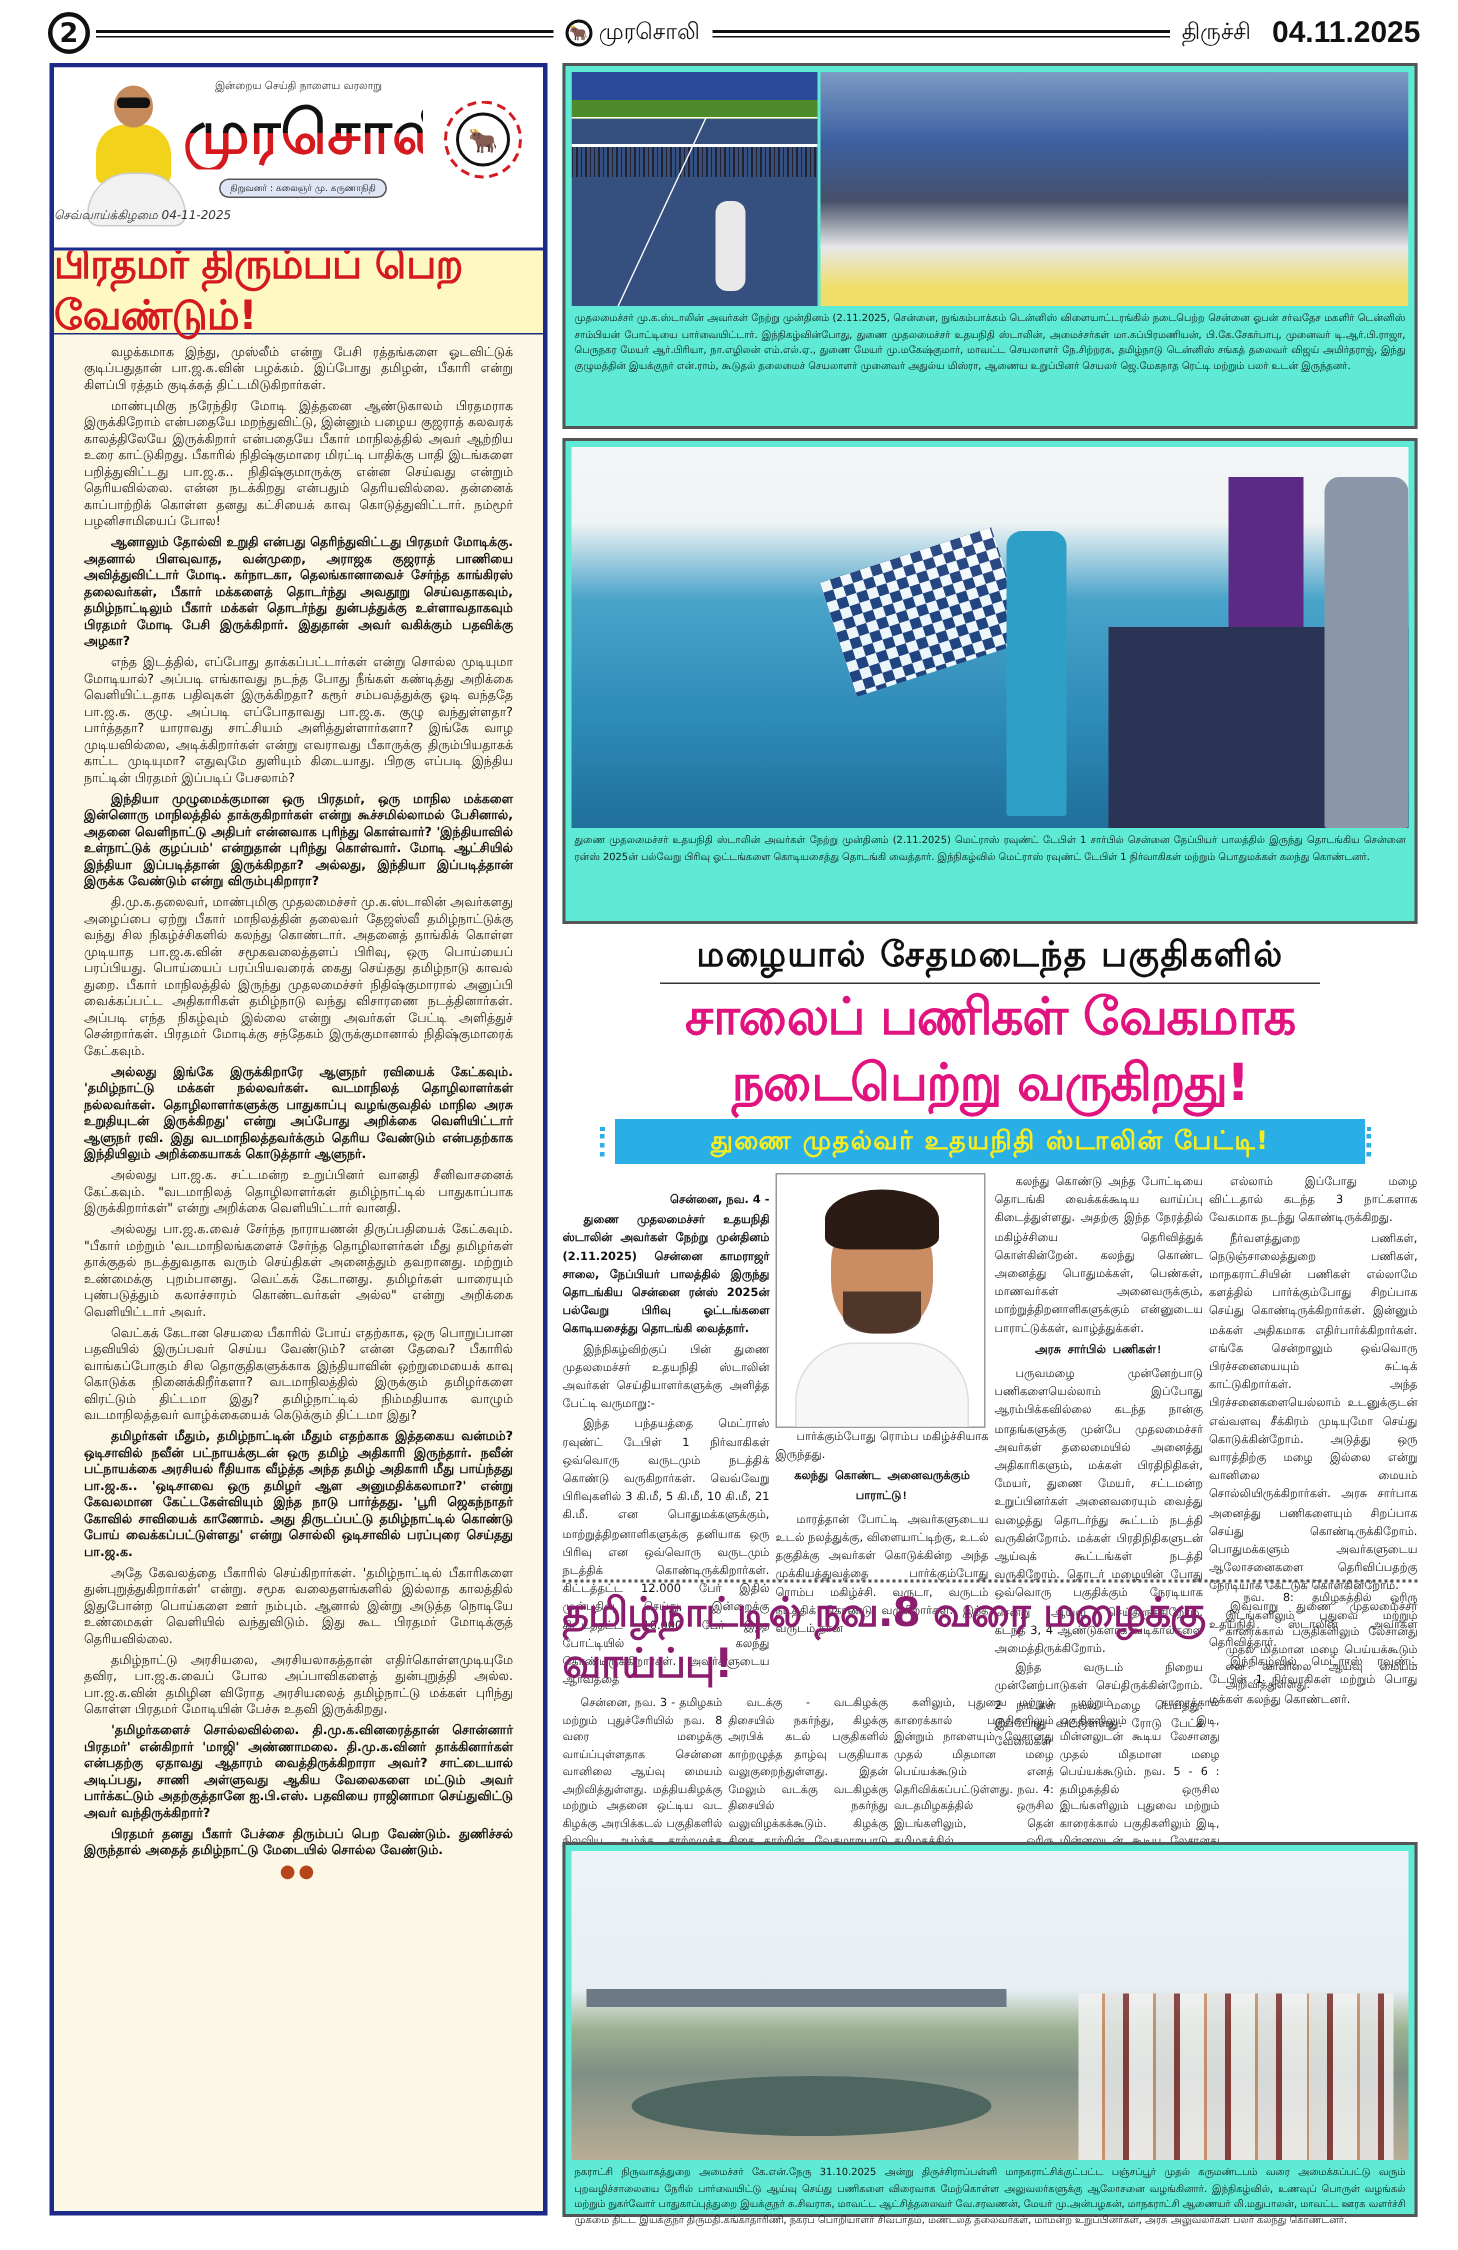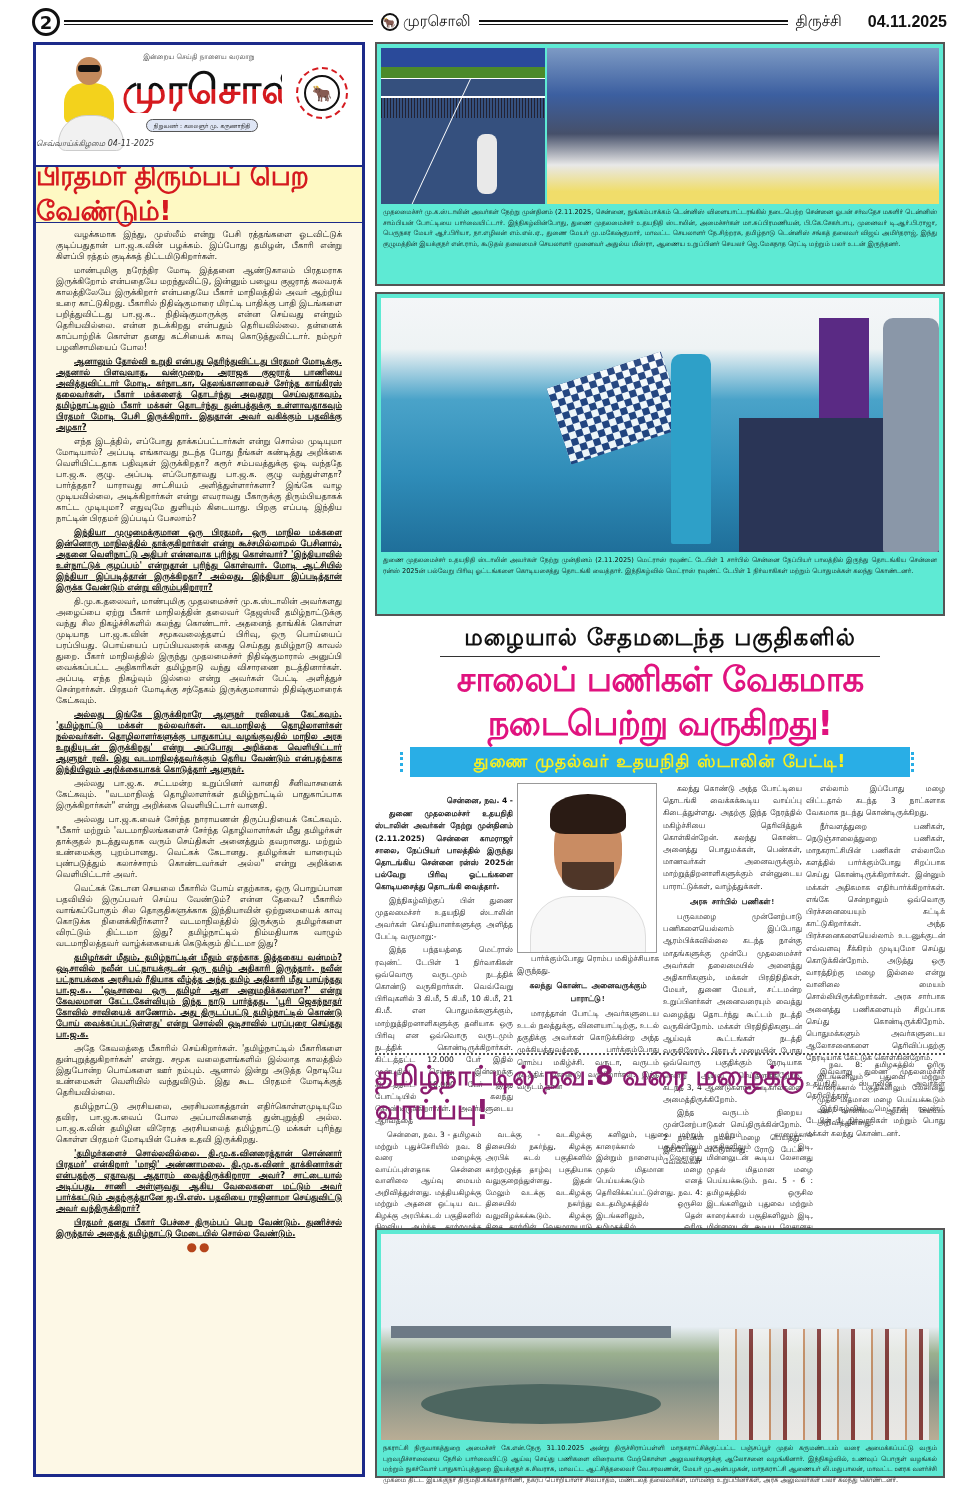--- a/index.html
+++ b/index.html
@@ -5,41 +5,41 @@
   * { box-sizing: border-box; margin: 0; padding: 0; }
   body { width: 972px; height: 1500px; background: #ffffff; font-family: "DejaVu Sans", sans-serif; color: #111; position: relative; overflow: hidden; }
 
   
   .page-header { position: absolute; top: 10px; left: 32px; width: 915px; height: 24px; display: flex; align-items: center; }
   .page-num { width: 28px; height: 28px; border: 3px solid #111; border-radius: 50%; font-weight: bold; font-size: 18px; display: flex; align-items: center; justify-content: center; background: #fff; z-index: 2; }
   .header-rule { flex: 1; height: 5px; border-top: 2px solid #111; border-bottom: 1px solid #111; margin: 0 4px; }
   .header-logo { display: flex; align-items: center; gap: 4px; font-size: 15px; padding: 0 4px; }
   .logo-circle { width: 18px; height: 18px; border: 2px solid #111; border-radius: 50%; font-size: 10px; display: flex; align-items: center; justify-content: center; }
   .header-city { font-size: 15px; padding: 0 14px 0 4px; }
-  .header-date { font-size: 16px; font-weight: bold; font-family: "Liberation Sans", sans-serif; margin-left: 12px; }
+  .header-date { font-size: 20px; font-weight: bold; font-family: "Liberation Sans", sans-serif; }
 
   
   .editorial { position: absolute; top: 42px; left: 33px; width: 332px; height: 1435px; border: 3px solid #1c2a8a; background: #fdf8e6; }
   .masthead { background: #fff; height: 122px; position: relative; border-bottom: 2px solid #1c2a8a; }
   .leader-figure { position: absolute; left: 18px; top: 8px; width: 70px; height: 100px; }
   .leader-figure .head { position: absolute; left: 22px; top: 4px; width: 26px; height: 28px; background: #c48a5c; border-radius: 50%; }
   .leader-figure .glasses { position: absolute; left: 24px; top: 12px; width: 22px; height: 7px; background: #111; border-radius: 3px; }
   .leader-figure .shawl { position: absolute; left: 10px; top: 30px; width: 50px; height: 40px; background: #f3d21c; border-radius: 20px 20px 6px 6px; }
   .leader-figure .body { position: absolute; left: 4px; top: 62px; width: 66px; height: 36px; background: #f1f1f1; border: 1px solid #ccc; border-radius: 30px 30px 8px 8px; }
   .tagline { position: absolute; left: 0; right: 0; top: 8px; text-align: center; font-size: 7px; color: #333; }
   .paper-name { position: absolute; left: 86px; top: 20px; width: 160px; text-align: center; font-size: 40px; font-weight: bold; line-height: 48px; background: linear-gradient(#111 50%, #d51a1f 50%); -webkit-background-clip: text; background-clip: text; color: transparent; }
   .founder-pill { position: absolute; left: 110px; top: 74px; width: 112px; height: 13px; border: 1px solid #555; border-radius: 7px; background: #dfe6f5; font-size: 6px; display: flex; align-items: center; justify-content: center; }
   .mast-date { position: absolute; left: 0; right: 0; top: 94px; text-align: left; font-size: 8px; color: #333; font-style: italic; }
   .emblem { position: absolute; right: 14px; top: 22px; width: 52px; height: 52px; border-radius: 50%; border: 2px dashed #d51a1f; display: flex; align-items: center; justify-content: center; }
   .emblem .inner { width: 36px; height: 36px; border-radius: 50%; border: 2px solid #111; display: flex; align-items: center; justify-content: center; font-size: 16px; }
   .editorial-title-box { background: #fef9c3; height: 56px; border-bottom: 1px solid #1c2a8a; display: flex; align-items: center; justify-content: center; }
   .editorial-title { font-size: 27px; font-weight: bold; color: #d51a1f; font-family: "DejaVu Sans", sans-serif; letter-spacing: -0.5px; }
   .editorial-body { padding: 6px 20px; font-size: 8.4px; line-height: 11px; text-align: justify; }
   .editorial-body p { text-indent: 18px; margin-bottom: 3px; }
-  .editorial-body p.bold { font-weight: bold; text-decoration: underline; }
+  .editorial-body p.bold { font-weight: bold; }
   .end-dots { text-align: center; color: #b5451b; font-size: 12px; letter-spacing: 2px; }
 
   
   .right-col { position: absolute; left: 375px; width: 570px; }
   .photo-box { border: 2px solid #555; padding: 4px; background: #5eead4; }
   .photo { position: relative; overflow: hidden; }
   .caption { font-size: 6.6px; line-height: 10.5px; padding: 3px 2px 0; text-align: justify; }
 
   .tennis-photo { height: 156px; display: flex; gap: 2px; }
   .tennis-court { width: 164px; background: linear-gradient(#2a4a9a 0 12%, #4c8a2a 12% 20%, #35507e 20% 100%); position: relative; }

